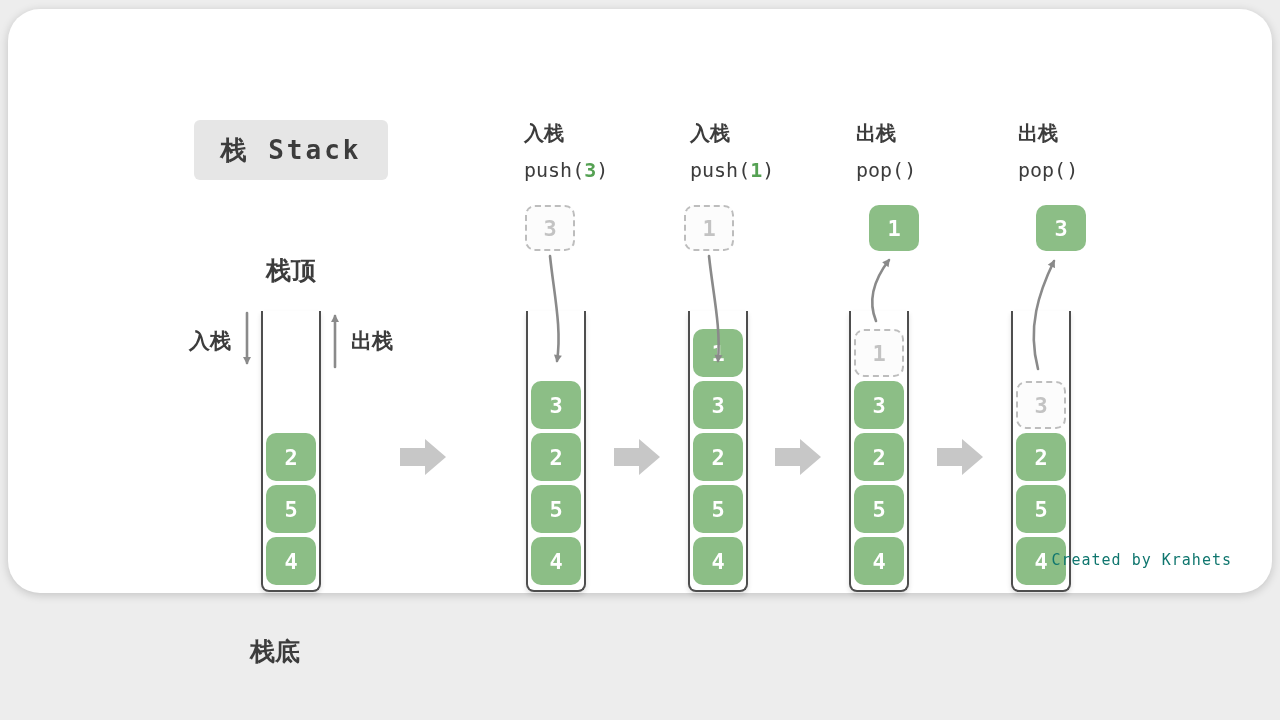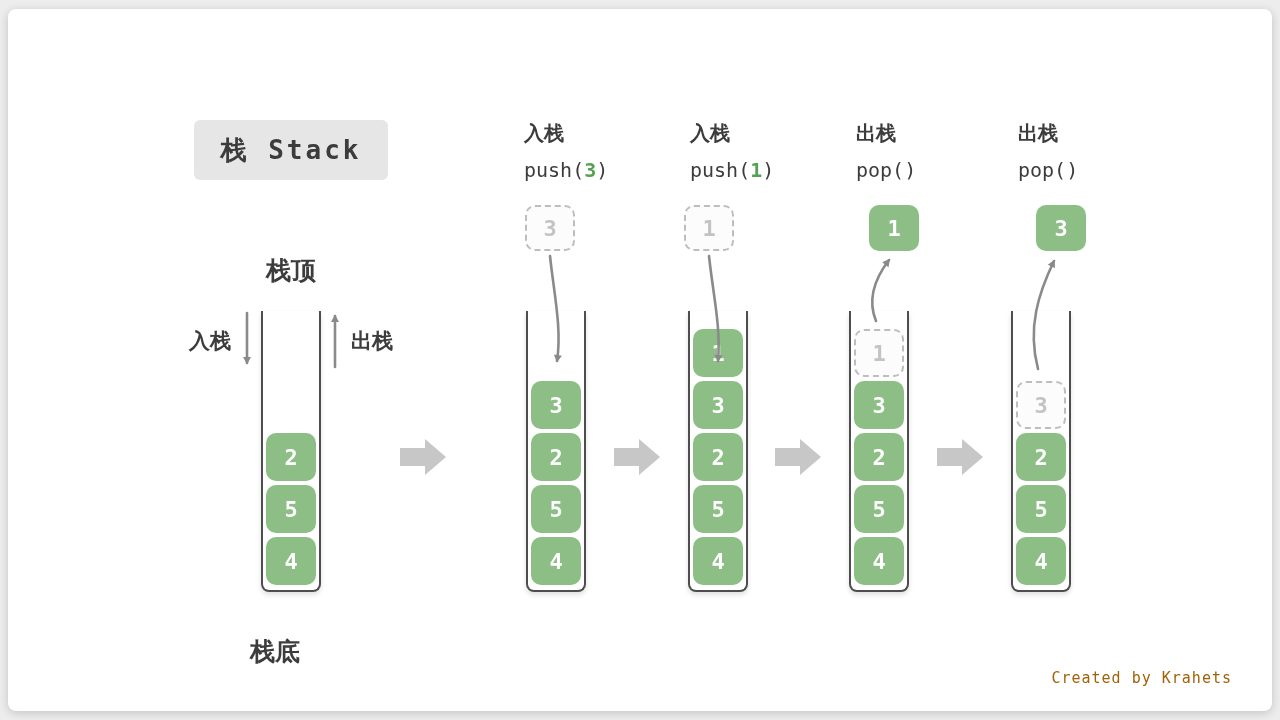--- a/index.html
+++ b/index.html
@@ -6,23 +6,23 @@
   html, body { width: 1280px; height: 720px; }
   body {
     background: #ededed;
     font-family: "DejaVu Sans", sans-serif;
     position: relative;
     overflow: hidden;
   }
   .card {
     position: absolute;
     left: 8px; top: 9px;
-    width: 1264px; height: 702px;
+    width: 1264px; height: 584px;
     background: #ffffff;
-    border-radius: 8px;
+    border-radius: 32px;
     box-shadow: 0 2px 10px rgba(0,0,0,0.18);
   }
   .canvas { position: absolute; inset: 0; }
 
   .title-box {
     position: absolute;
     left: 186px; top: 111px;
     width: 194px; height: 60px;
     background: #e6e6e6;
     border-radius: 6px;
@@ -85,21 +85,21 @@
   }
 
   svg.overlay { position: absolute; inset: 0; pointer-events: none; }
 
   .watermark {
     position: absolute;
     right: 40px; bottom: 24px;
     font-family: "DejaVu Sans Mono", monospace;
     font-size: 15px;
     letter-spacing: 1px;
-    color: #a16207;
+    color: #0f766e;
   }
 </style>
 </head>
 <body>
 
 <div class="card">
   <div class="canvas">
 
     <div class="title-box">栈 Stack</div>
 

